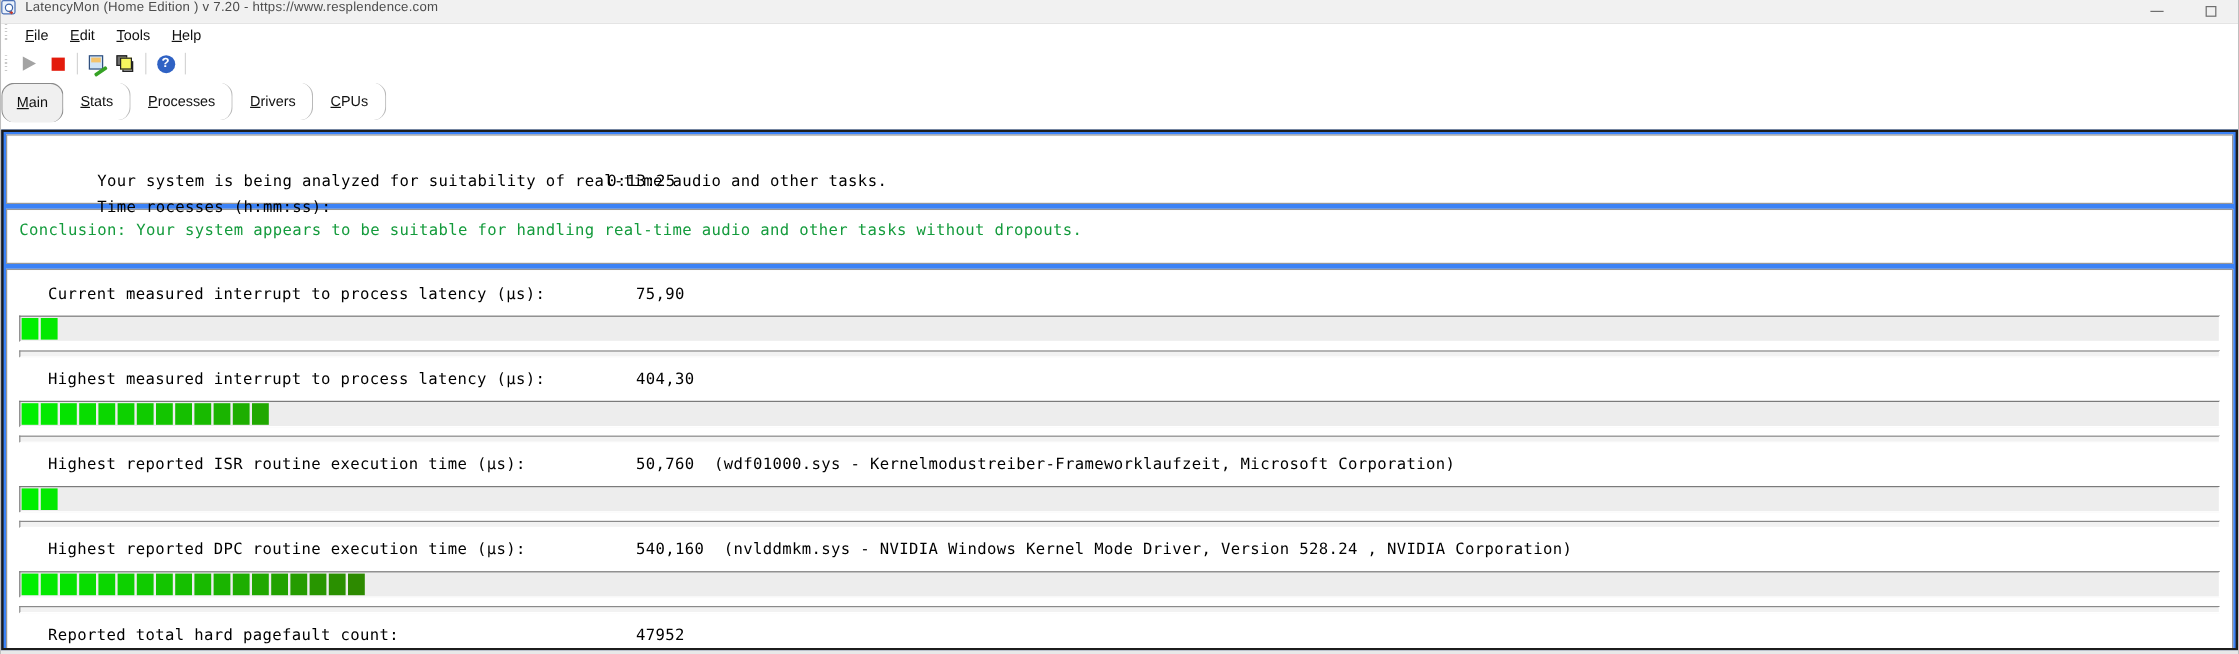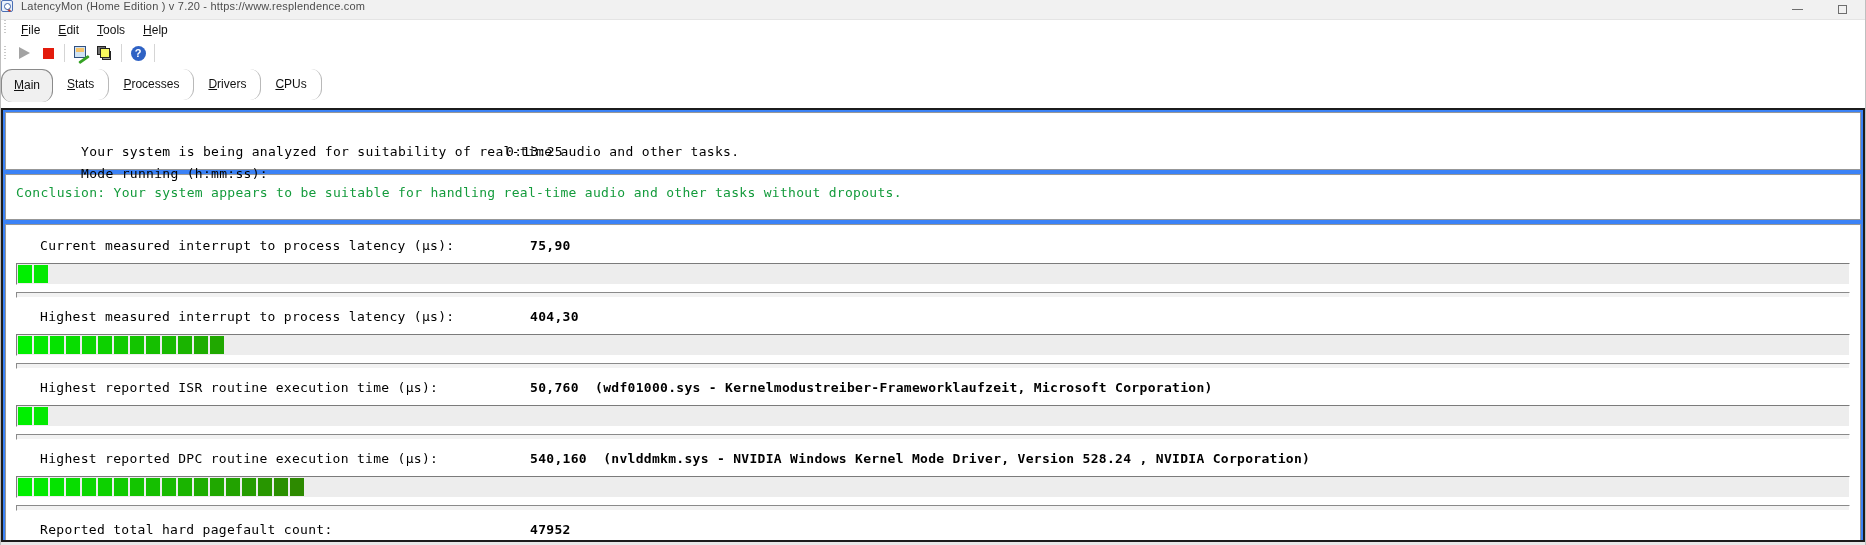--- a/index.html
+++ b/index.html
@@ -70,21 +70,21 @@
     margin-bottom:4px; padding:6px 10px; }
   .panel.metrics { padding-top:2px; height:330px; }
   .mono { font-family:"DejaVu Sans Mono","Liberation Mono",monospace; font-size:13px;
     color:#000; letter-spacing:.3px; white-space:pre; }
   .row { position:relative; height:22px; line-height:22px; }
   .row .value { position:absolute; left:490px; top:0; }
   .conclusion-row { height:24px; line-height:24px; margin-bottom:8px; }
 
   .metric-block { margin-top:9px; }
   .metric-line { position:relative; height:20px; line-height:20px;margin-left:24px; }
-  .metric-line .value { position:absolute; left:490px; top:0;font-weight:bold; }
+  .metric-line .value { position:absolute; left:490px; top:0; }
   .bar-track { margin-top:7px; height:22px; background:#ededed;
     border-top:1px solid #7b7b7b; border-left:1px solid #7b7b7b;
     border-bottom:1px solid #ffffff; border-right:1px solid #ffffff;
     padding:1px; display:flex; align-items:stretch; }
   .bar-seg { width:14px; margin-right:2px; }
   .groove { margin-top:7px; height:6px; background:#f2f2f2;
     border-top:1px solid #8a8a8a; border-left:1px solid #8a8a8a;
     border-bottom:1px solid #ffffff; border-right:1px solid #ffffff; }
   .bottom-strip { position:absolute; left:0; right:0; bottom:0; height:3px; background:#e8e8e8; }
 </style>
@@ -148,21 +148,21 @@
       <span class="tab"><u>C</u>PUs</span>
     </div>
 
   <div class="main">
 
     <div class="panel">
       <div class="row mono">
         <span>Your system is being analyzed for suitability of real-time audio and other tasks.</span>
       </div>
       <div class="row mono">
-        <span>Mode running (h:mm:ss):</span>
+        <span>Time rocesses (h:mm:ss):</span>
         <span class="value">0:13:25</span>
       </div>
     </div>
 
     <div class="panel">
       <div class="row mono conclusion-row" id="conclusion-text" style="color: rgb(20, 155, 60);">Conclusion: Your system appears to be suitable for handling real-time audio and other tasks without dropouts.</div>
     </div>
 
     <div class="panel metrics" id="metrics-panel">
         <div class="metric-block">

